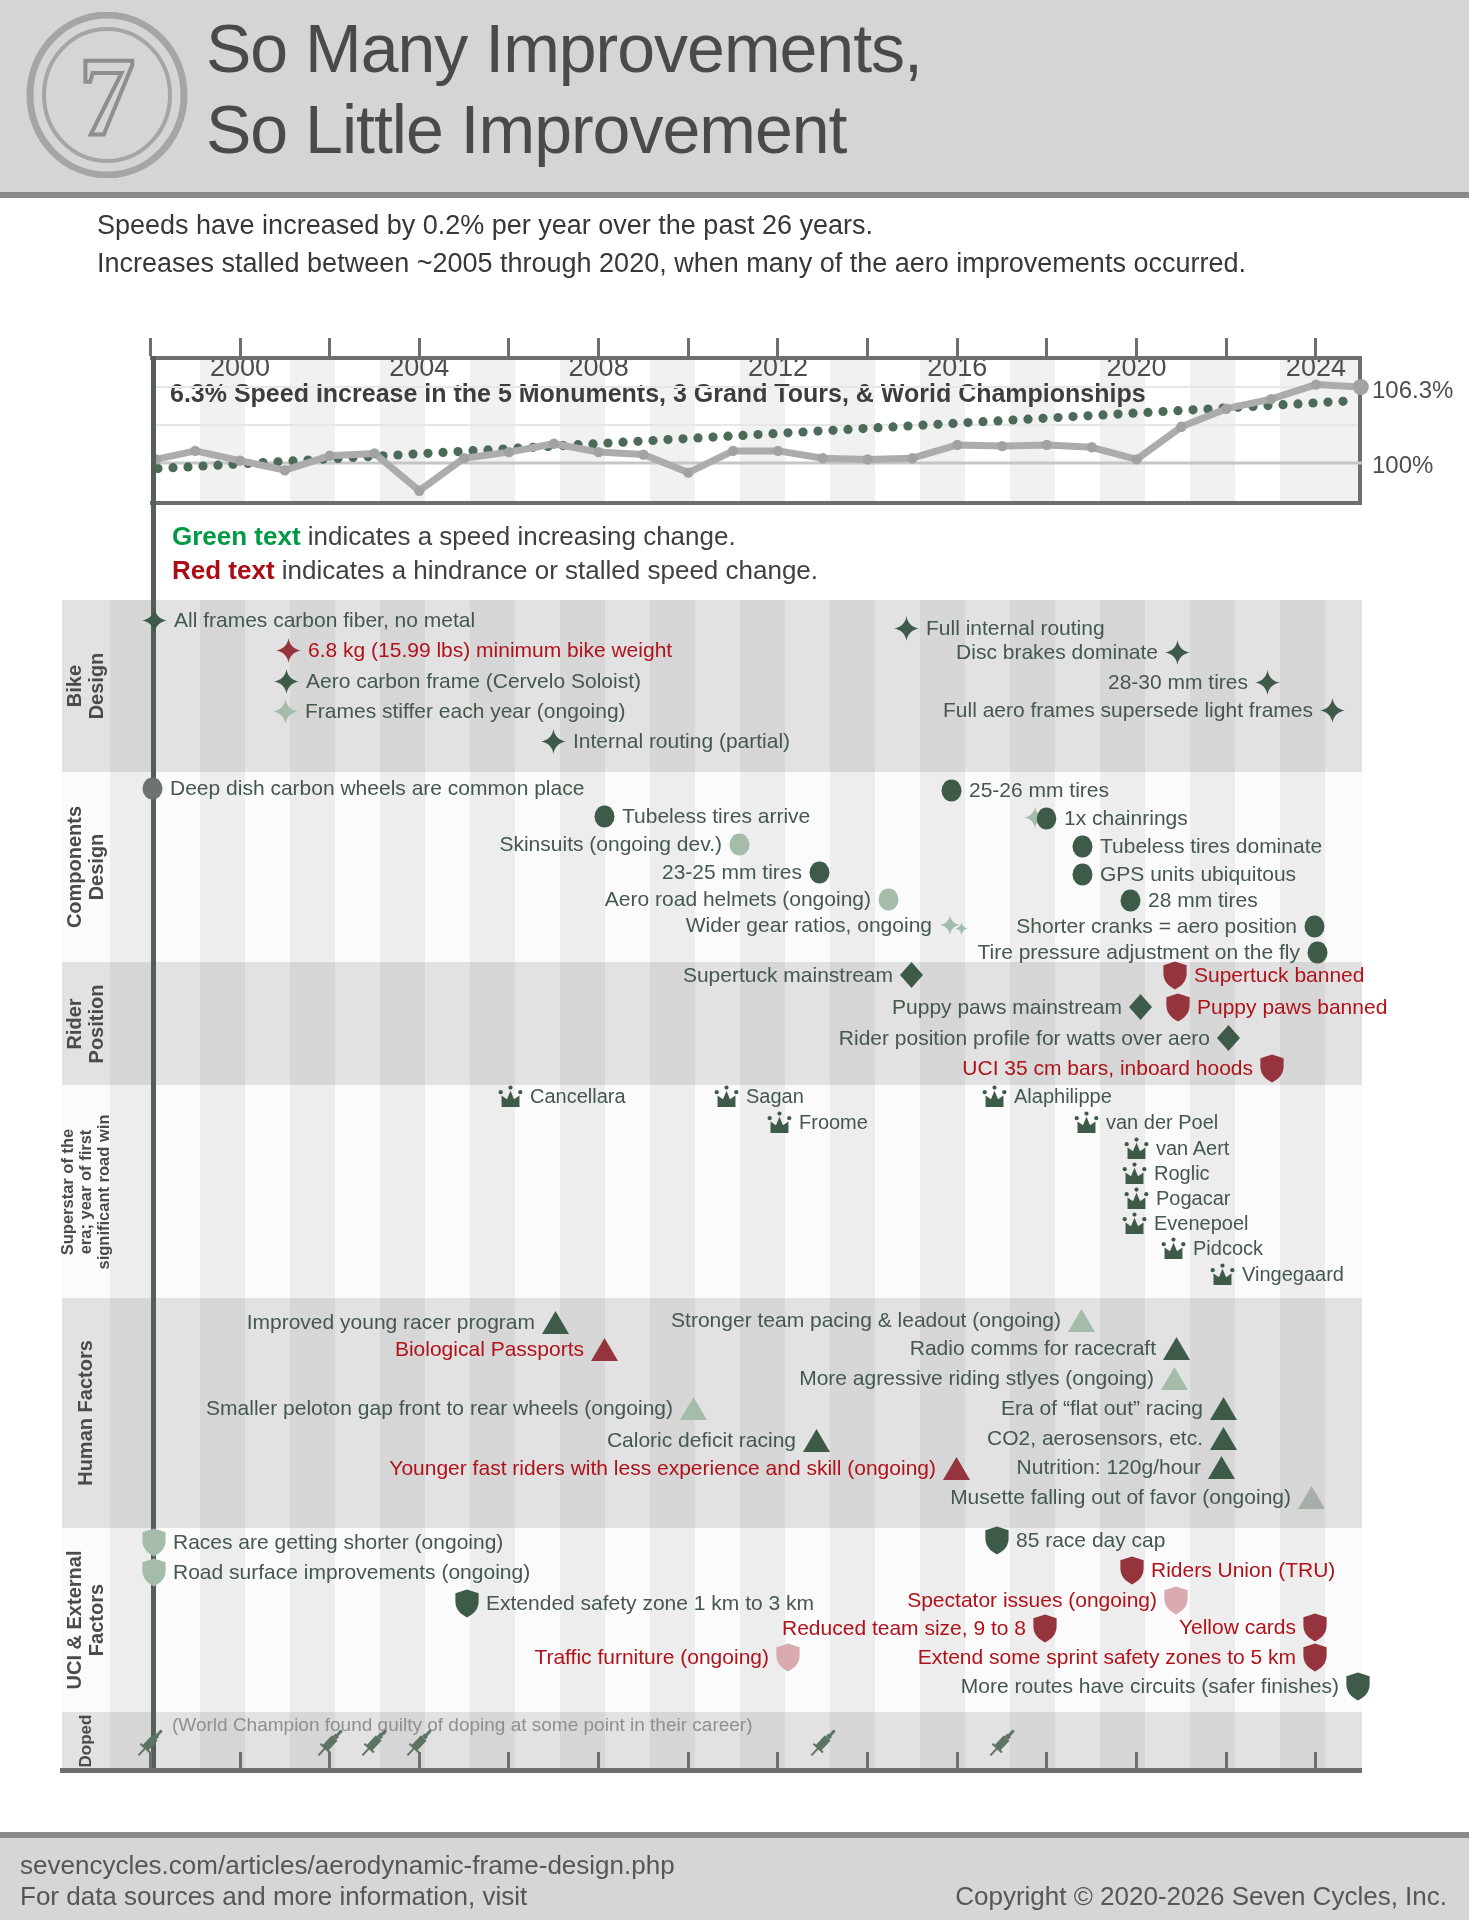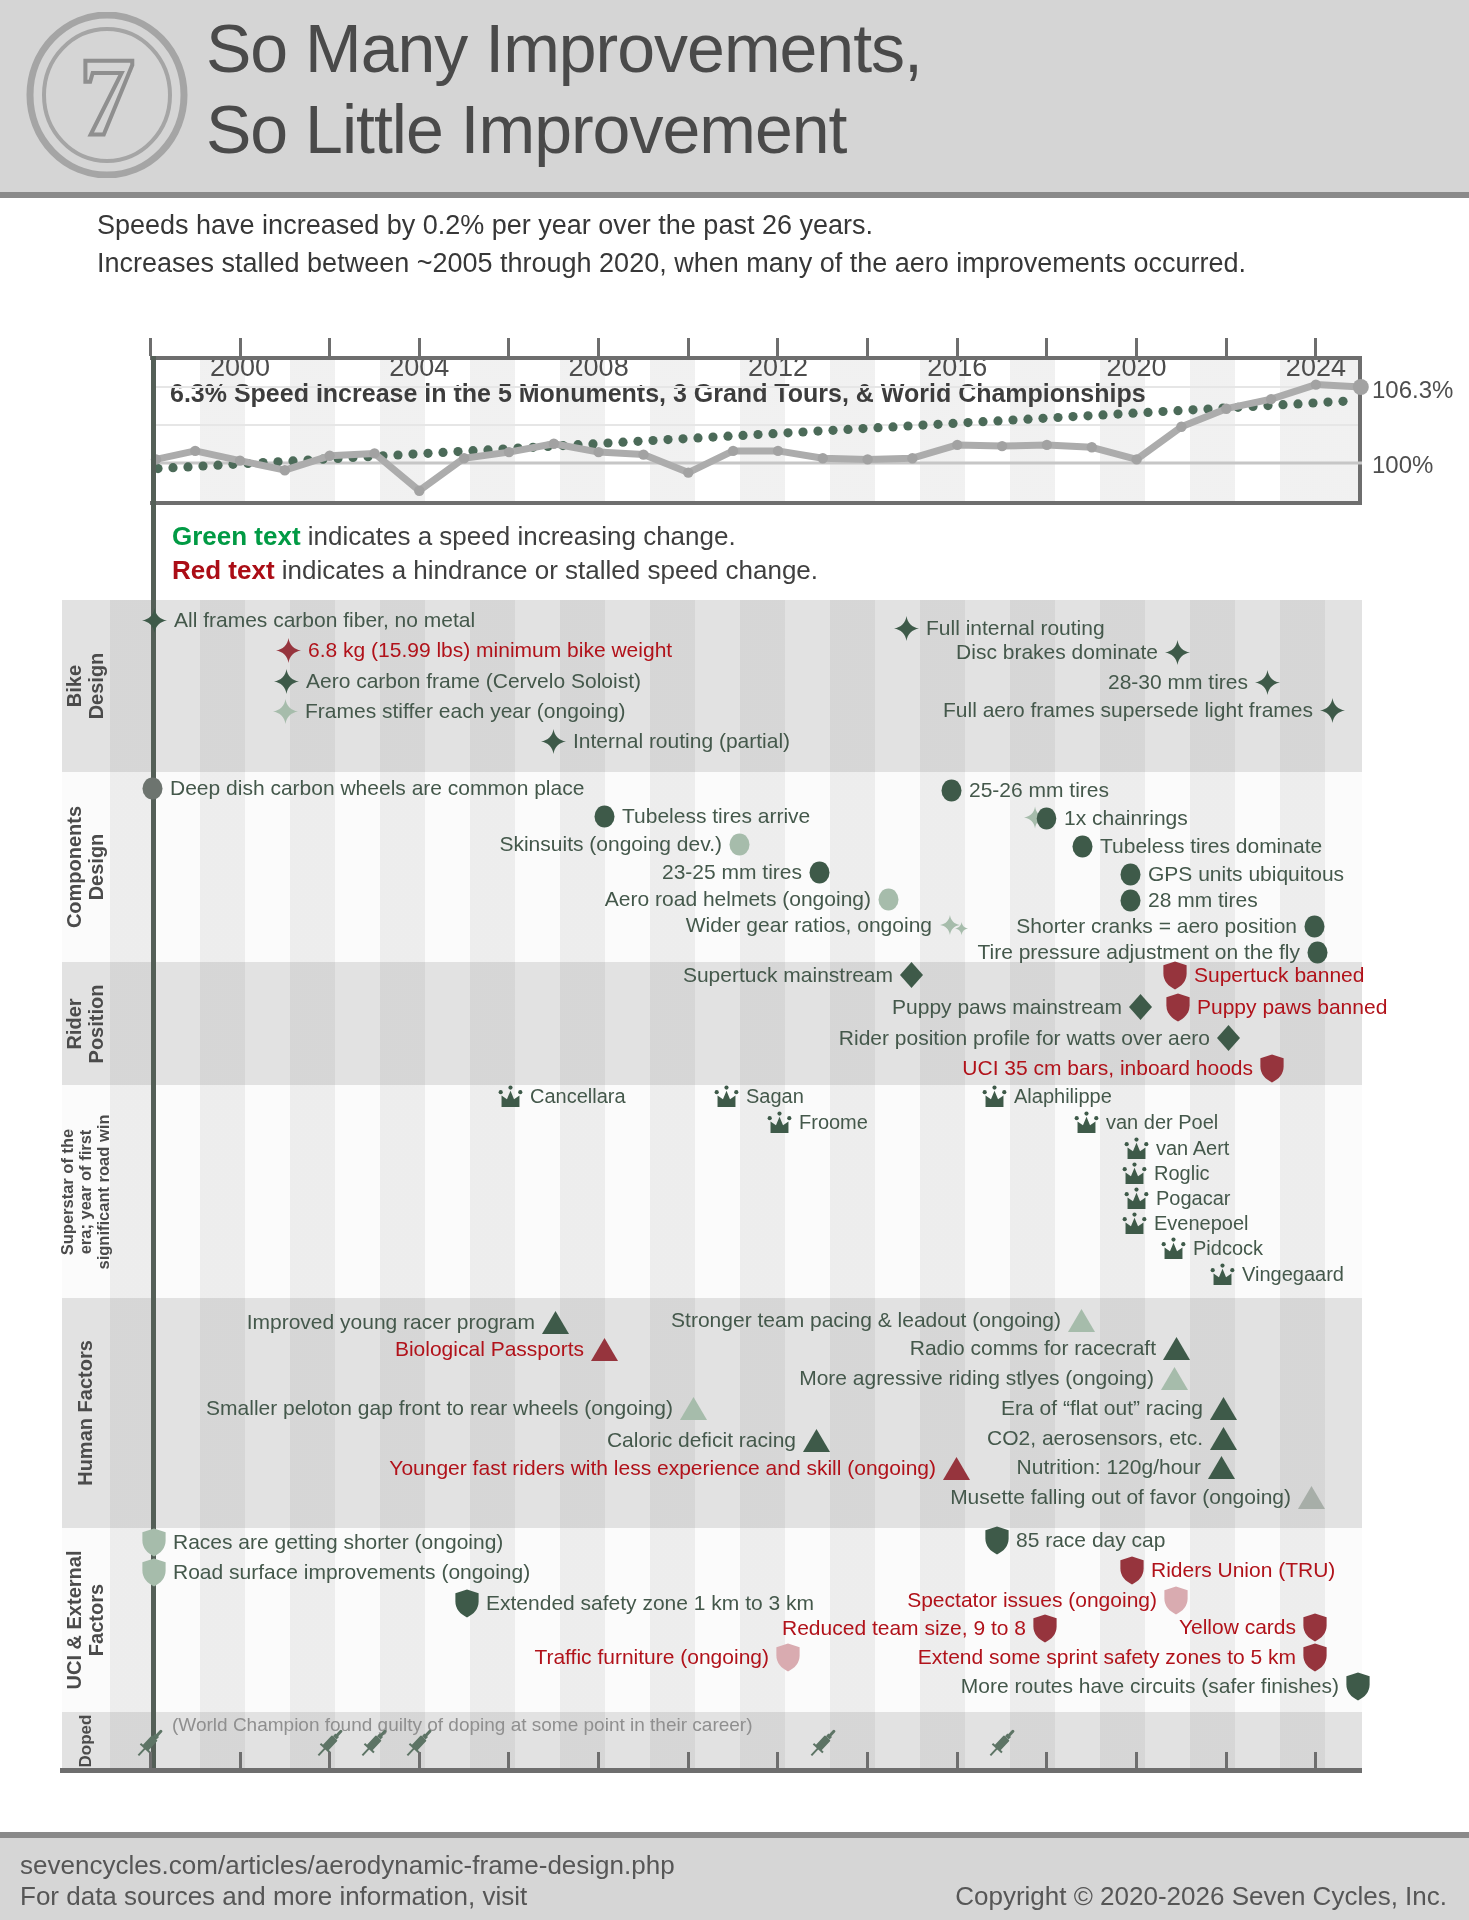--- a/index.html
+++ b/index.html
@@ -402,21 +402,21 @@
         <span class="txt">1x chainrings</span>
       </div>
       <div class="ann" style="top: 832px; left: 1072px;">
         <span class="ic">
           <svg width="21" height="23" viewBox="0 0 21 23">
             <ellipse fill="#3e5a49" cx="10.5" cy="11.5" rx="10" ry="11"></ellipse>
           </svg>
         </span>
         <span class="txt">Tubeless tires dominate</span>
       </div>
-      <div class="ann" style="top: 860px; left: 1120px;">
+      <div class="ann" style="top: 860px; left: 1072px;">
         <span class="ic">
           <svg width="21" height="23" viewBox="0 0 21 23">
             <ellipse fill="#3e5a49" cx="10.5" cy="11.5" rx="10" ry="11"></ellipse>
           </svg>
         </span>
         <span class="txt">GPS units ubiquitous</span>
       </div>
       <div class="ann" style="top: 886px; left: 1120px;">
         <span class="ic">
           <svg width="21" height="23" viewBox="0 0 21 23">

